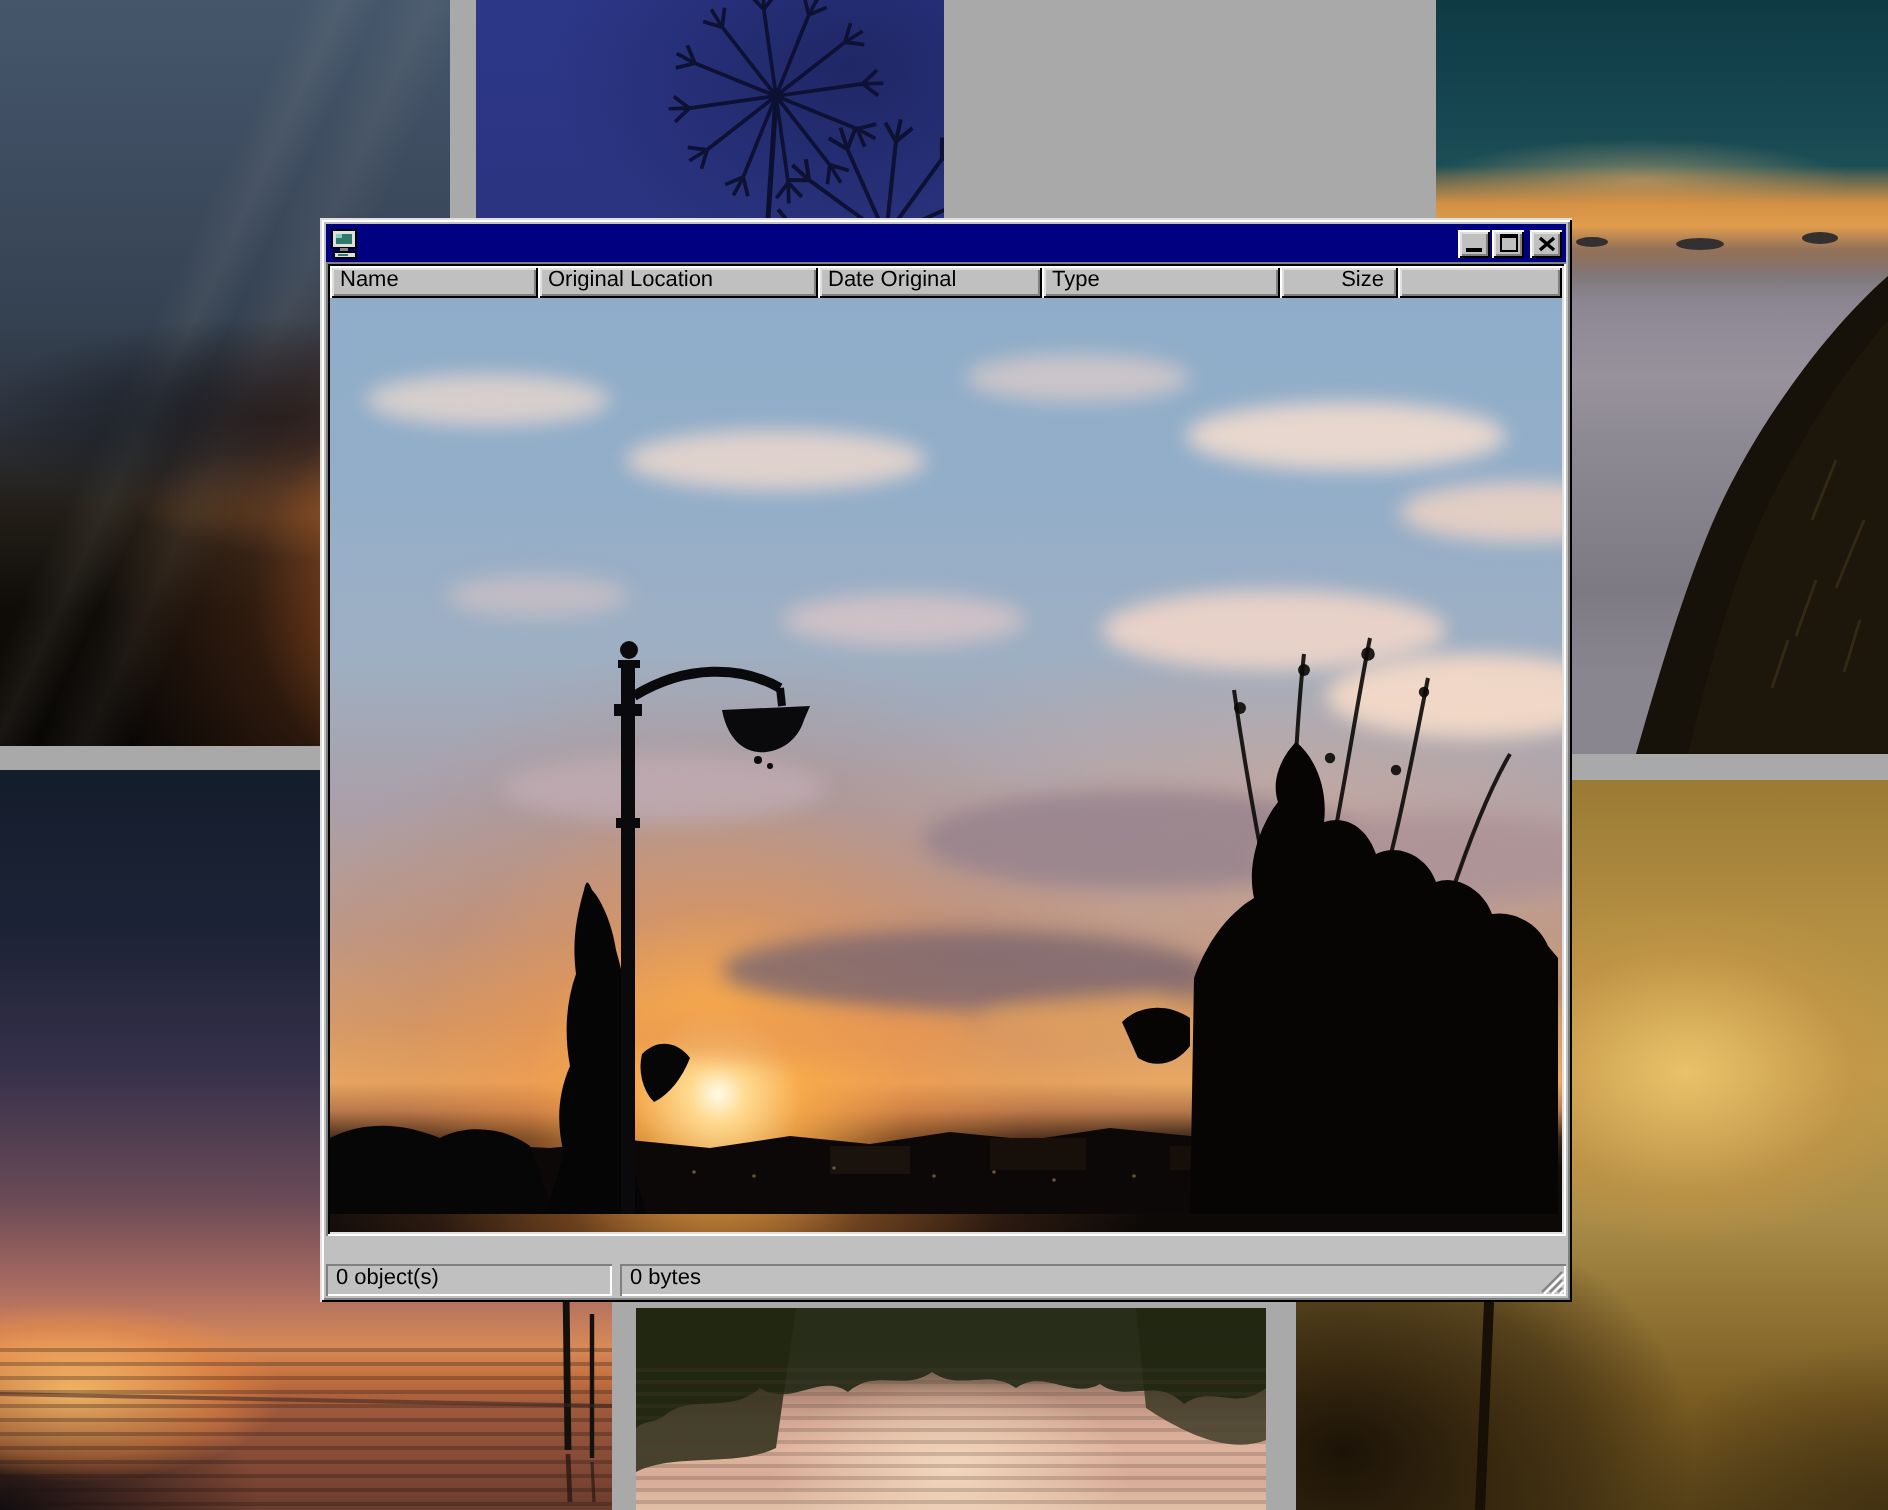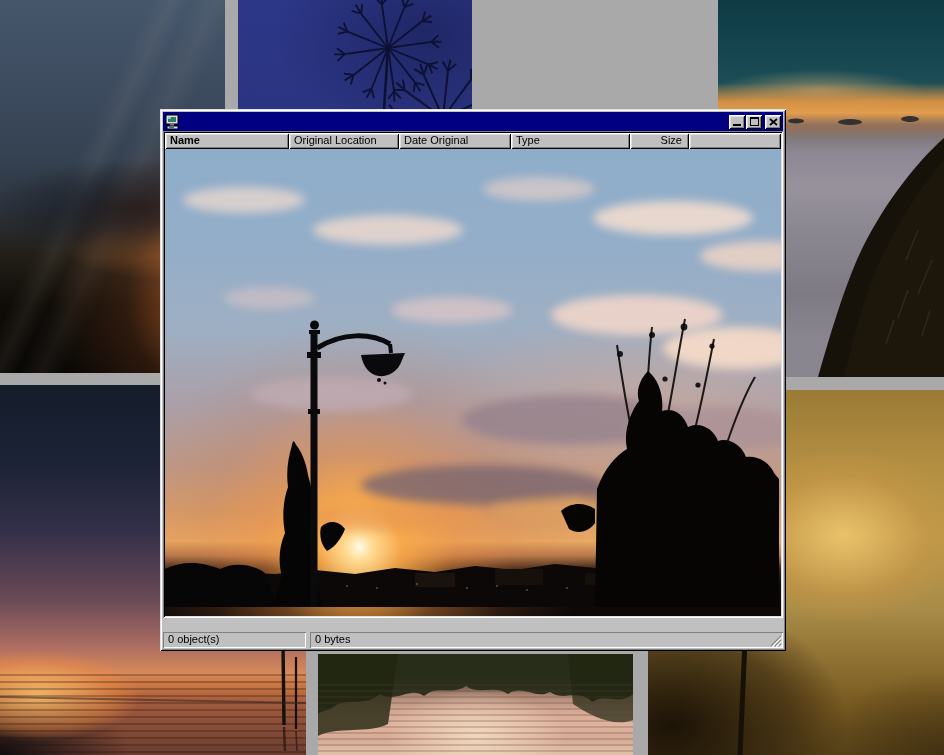--- a/index.html
+++ b/index.html
@@ -90,21 +90,21 @@
   .client{flex:1;position:relative;box-sizing:border-box;padding:2px;
     box-shadow:inset 1px 1px 0 #808080, inset -1px -1px 0 #fff,
                inset 2px 2px 0 #000, inset -2px -2px 0 #dfdfdf;
     display:flex;flex-direction:column;min-height:0;}
   .hdr-row{height:16px;display:flex;flex:0 0 auto;background:#c0c0c0;}
   .hdr-cell{box-sizing:border-box;height:16px;line-height:15px;font-size:11px;color:#000;
     padding:0 0 0 5px;background:#c0c0c0;overflow:hidden;white-space:nowrap;
     box-shadow:inset 1px 1px 0 #fff, inset -1px -1px 0 #000,
                inset 2px 2px 0 #dfdfdf, inset -2px -2px 0 #808080;}
   .hdr-cell.right{text-align:right;padding-right:7px;padding-left:4px;}
-  .c0{width:124px;font-weight:bold;} .c1{width:110px;} .c2{width:112px;} .c3{width:119px;} .c4{width:59px;} .c5{flex:1;}
+  .c0{width:104px;} .c1{width:140px;} .c2{width:112px;} .c3{width:119px;} .c4{width:59px;} .c5{flex:1;}
   .viewport{flex:1;position:relative;overflow:hidden;background:#9fb3c9;min-height:0;}
 
   
   .photo-main{position:absolute;inset:0;
     background:
       radial-gradient(circle at 194px 398px, #fffbe8 0px, #ffda90 14px, rgba(250,170,72,.88) 42px, rgba(240,142,62,.42) 95px, rgba(205,115,62,.16) 155px, transparent 225px),
       radial-gradient(ellipse 320px 130px at 78% 56%, rgba(226,178,150,.45), transparent 72%),
       linear-gradient(180deg,#8fadc9 0%,#93aec9 20%,#9eafc3 38%,#ab9fa8 55%,#bd9887 68%,#d69c6a 78%,#e8a863 84%,#b97a4c 87%,#3a2517 90%,#120d09 93%,#0b0807 100%);}
   .clouds div{position:absolute;border-radius:50%;filter:blur(5px);}
   .k1 {left:18px;  top:38px;  width:122px;height:26px;background:rgba(233,215,206,.8);}

